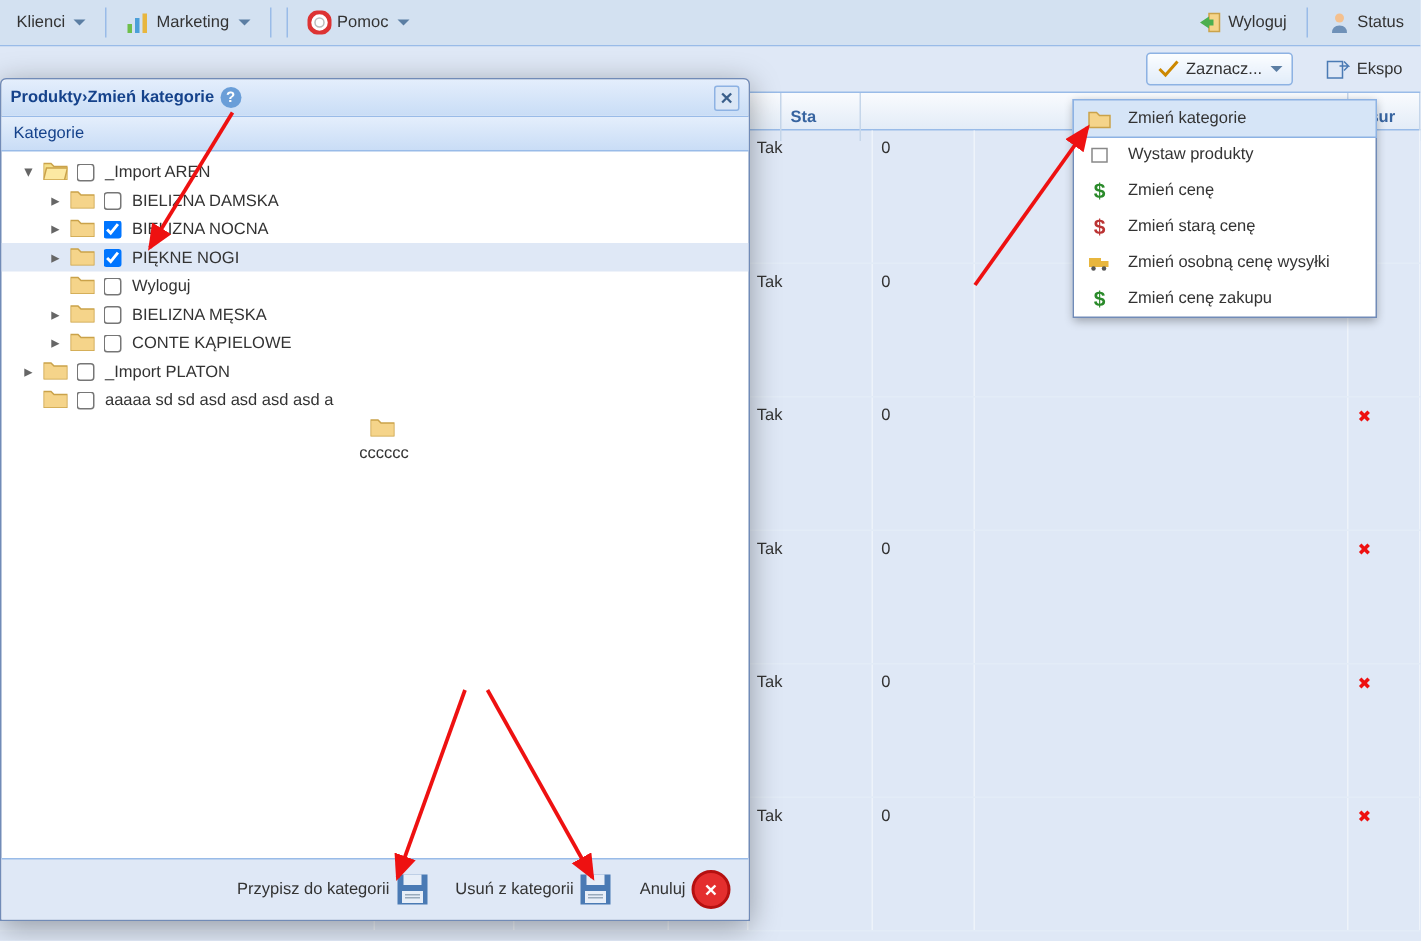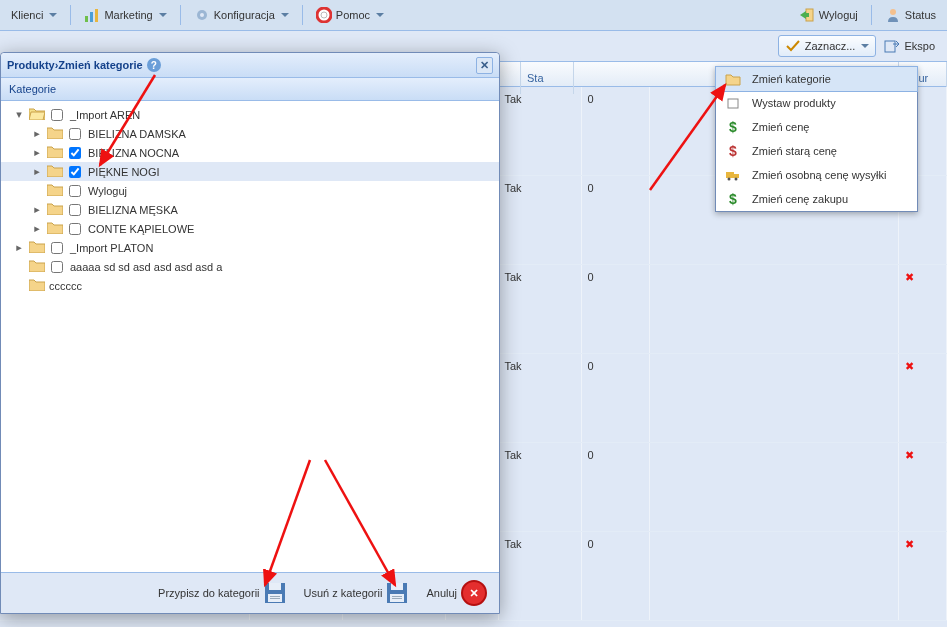--- a/index.html
+++ b/index.html
@@ -3,32 +3,32 @@
 <meta charset="utf-8">
 <style>
 html,body{margin:0;padding:0;font-family:Tahoma,Arial,sans-serif;font-size:11px;color:#333;background:#dfe8f6;overflow:hidden}
 .app{width:947px;height:627px;position:relative;background:#dfe8f6}
 .toolbar{height:30px;background:#d3e1f1;border-bottom:1px solid #99bbe8;display:flex;align-items:center;padding:0 4px;gap:2px}
 .sep-v{width:1px;height:20px;background:#99bbe8;margin:0 4px}
 .tbtn{display:flex;align-items:center;padding:3px 6px;border:1px solid transparent;border-radius:3px;cursor:pointer;gap:4px}
 .tbtn-arrow::after{content:"";border:4px solid transparent;border-top-color:#5b7ea3;margin-left:2px;margin-top:3px}
 .icon16{width:16px;height:16px;display:inline-block}
 .spacer{flex:1}
-.sub-toolbar{height:30px;background:#dfe8f6;border-bottom:1px solid #99bbe8;display:flex;align-items:center;justify-content:flex-end;padding:0 6px;gap:2px}
+.sub-toolbar{height:30px;background:#dfe8f6;border-bottom:1px solid #99bbe8;display:flex;align-items:center;justify-content:flex-end;padding:0 6px;gap:16px}
 .btn-split{display:flex;align-items:center;border:1px solid #8db2e3;background:linear-gradient(#fbfdff,#e1ecf9);border-radius:3px;padding:2px 6px;gap:4px;cursor:pointer}
 .btn-split.highlight{border-color:#f0a030;background:linear-gradient(#fff5e1,#ffe6b0);box-shadow:0 0 3px rgba(240,160,48,.8)}
 
 .dropdown{position:absolute;right:29px;top:66px;width:201px;background:#fff;border:1px solid #718bb7;box-shadow:0 2px 6px rgba(0,0,0,.3);z-index:30}
 .dd-item{display:flex;align-items:center;padding:4px 6px;gap:8px;cursor:pointer}
 .dd-item.sel{background:#d6e5f7;border:1px solid #8db2e3;margin:-1px}
 .dd-icon-cell{width:22px;display:flex;justify-content:center}
 
 .grid{position:absolute;left:0;right:0;top:62px;bottom:0}
 .grid-head{display:flex;height:24px;background:linear-gradient(#f9fbfe,#e3ecf7);border-bottom:1px solid #99bbe8}
-.gh{border-right:1px solid #c5d6ea;display:flex;align-items:center;padding:16px 6px;color:#3764a0;font-weight:normal}
+.gh{border-right:1px solid #c5d6ea;display:flex;align-items:center;padding:16px 6px;color:#3764a0;font-weight:bold}
 .col-prod{width:80px}.col-sym{width:90px}.col-stat{width:40px}.col-tak{width:70px}.col-q{width:55px}.col-del{width:35px}
 .col-gap{flex:1}
 .grid-body{}
 .grow{display:flex;height:88px;border-bottom:1px solid #e3ecf7}
 .gc{border-right:1px solid #eef3fa;padding:6px;display:flex;align-items:flex-start}
 .xdel{color:#e11}
 
 .modal{position:absolute;left:0;top:52px;width:498px;height:560px;background:#fff;border:1px solid #718bb7;border-radius:4px 4px 0 0;box-shadow:0 4px 20px rgba(0,0,0,.35);z-index:40;display:flex;flex-direction:column}
 .modal-title{height:24px;background:linear-gradient(#e4eefc,#c9ddf6);border-bottom:1px solid #99bbe8;display:flex;align-items:center;padding:0 6px;color:#15428b;font-weight:bold;border-radius:4px 4px 0 0}
 .help-icon{width:14px;height:14px;border-radius:50%;background:#6a9ed8;color:#fff;display:flex;align-items:center;justify-content:center;font-size:10px;margin-left:4px}
@@ -60,27 +60,20 @@
     <span class="sep-v"></span>
     <div class="tbtn tbtn-arrow">
       <svg class="icon16" viewBox="0 0 16 16">
           <rect x="1" y="9" width="3" height="6" fill="#6fbf4b"></rect>
           <rect x="6" y="5" width="3" height="10" fill="#4b9fd8"></rect>
           <rect x="11" y="2" width="3" height="13" fill="#e8b63e"></rect>
         </svg>
       <span>Marketing</span>
     </div>
     <span class="sep-v"></span>
-    <div class="tbtn tbtn-arrow">
-      <svg class="icon16" viewBox="0 0 16 16">
-          <circle cx="8" cy="8" r="5" fill="#9bb6d4"></circle>
-          <circle cx="8" cy="8" r="2" fill="#dfe8f6"></circle>
-        </svg>
-      <span>Konfiguracja</span>
-    </div>
     <span class="sep-v"></span>
     <div class="tbtn tbtn-arrow">
       <svg class="icon16" viewBox="0 0 16 16">
           <circle cx="8" cy="8" r="7" fill="#fff" stroke="#d33" stroke-width="3"></circle>
           <circle cx="8" cy="8" r="3" fill="#fff" stroke="#bbb"></circle>
         </svg>
       <span>Pomoc</span>
     </div>
     <div class="spacer"></div>
     <div class="tbtn">
@@ -325,21 +318,21 @@
           <span style="margin-left:2px">_Import PLATON</span>
         </div>
         <div class="tree-row" style="padding-left: 10px;">
           <span class="tw"></span>
           <span><svg class="folder" viewBox="0 0 16 13">
               <path d="M0 2 L5 2 L7 4 L16 4 L16 13 L0 13 Z" fill="#f5d48a" stroke="#caa24a"></path>
             </svg></span>
           <input type="checkbox" class="cb" style="">
           <span style="margin-left:2px">aaaaa sd sd asd asd asd asd a</span>
         </div>
-        <div class="tree-row" style="padding-left: 10px;">
+        <div class="tree-row" style="padding-left: 10px; flex-direction: column;">
           <span class="tw"></span>
           <span><svg class="folder" viewBox="0 0 16 13">
               <path d="M0 2 L5 2 L7 4 L16 4 L16 13 L0 13 Z" fill="#f5d48a" stroke="#caa24a"></path>
             </svg></span>
           <span style="margin-left:2px">cccccc</span>
         </div>
       </div>
     <div class="modal-foot">
       <div class="fbtn">
         <span>Przypisz do kategorii</span>

